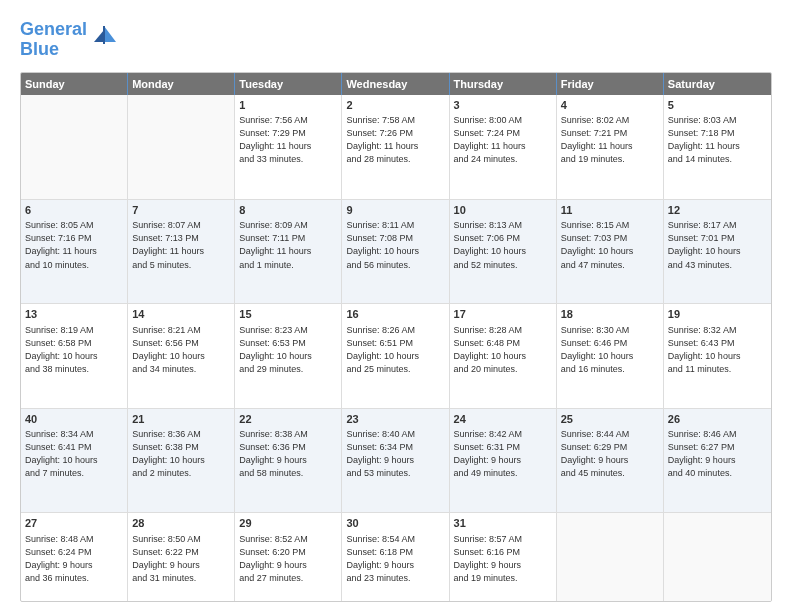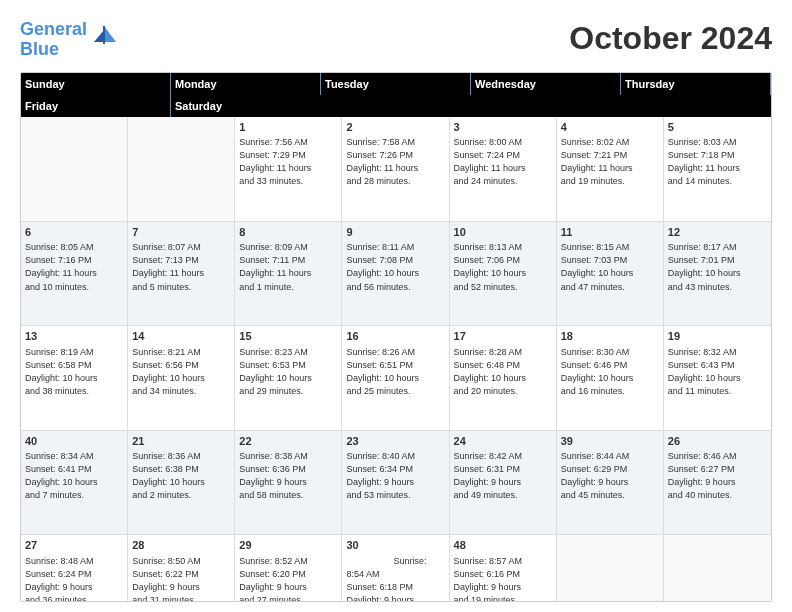--- a/index.html
+++ b/index.html
@@ -47,22 +47,22 @@
       color: #555;
     }
     .calendar {
       flex: 1;
       border: 1px solid #ccc;
       border-radius: 2px;
       overflow: hidden;
     }
     .cal-header {
       display: grid;
-      grid-template-columns: repeat(5, 1fr);
-      background: #000000;
+      grid-template-columns: repeat(7, 1fr);
+      background: #737373;
     }
     .cal-header-cell {
       color: #fff;
       font-size: 11px;
       font-weight: bold;
       padding: 5px 4px;
       text-align: left;
       border-right: 1px solid #5a8fc8;
     }
     .cal-header-cell:last-child { border-right: none; }
@@ -118,21 +118,20 @@
 
       <div style="margin-left:3px;margin-top:-4px;">
         <svg width="28" height="28" viewBox="0 0 28 28">
           <polygon points="14,4 26,20 14,20" fill="#4a90d9"></polygon>
           <polygon points="14,8 14,20 4,20" fill="#2a5a9a"></polygon>
           <rect x="13" y="4" width="2" height="18" fill="#2a5a9a"></rect>
         </svg>
       </div>
     </div>
     <div class="title-block">
-      <div class="month-title">October 2024</div>
     </div>
   </div>
 
   <div class="calendar">
     <div class="cal-header" id="cal-header">
         <div class="cal-header-cell">Sunday</div>
         <div class="cal-header-cell">Monday</div>
         <div class="cal-header-cell">Tuesday</div>
         <div class="cal-header-cell">Wednesday</div>
         <div class="cal-header-cell">Thursday</div>
@@ -238,21 +237,21 @@
 Daylight: 9 hours
 and 58 minutes.</span></div>
           <div class="cal-cell"><span class="day-num">23</span><span class="cell-text" style="white-space: pre-line;">Sunrise: 8:40 AM
 Sunset: 6:34 PM
 Daylight: 9 hours
 and 53 minutes.</span></div>
           <div class="cal-cell"><span class="day-num">24</span><span class="cell-text" style="white-space: pre-line;">Sunrise: 8:42 AM
 Sunset: 6:31 PM
 Daylight: 9 hours
 and 49 minutes.</span></div>
-          <div class="cal-cell"><span class="day-num">39</span><span class="cell-text" style="white-space: pre-line;">Sunrise: 8:44 AM
+          <div class="cal-cell"><span class="day-num">25</span><span class="cell-text" style="white-space: pre-line;">Sunrise: 8:44 AM
 Sunset: 6:29 PM
 Daylight: 9 hours
 and 45 minutes.</span></div>
           <div class="cal-cell"><span class="day-num">26</span><span class="cell-text" style="white-space: pre-line;">Sunrise: 8:46 AM
 Sunset: 6:27 PM
 Daylight: 9 hours
 and 40 minutes.</span></div>
         </div>
         <div class="cal-row">
           <div class="cal-cell"><span class="day-num">27</span><span class="cell-text" style="white-space: pre-line;">Sunrise: 8:48 AM
@@ -260,25 +259,25 @@
 Daylight: 9 hours
 and 36 minutes.</span></div>
           <div class="cal-cell"><span class="day-num">28</span><span class="cell-text" style="white-space: pre-line;">Sunrise: 8:50 AM
 Sunset: 6:22 PM
 Daylight: 9 hours
 and 31 minutes.</span></div>
           <div class="cal-cell"><span class="day-num">29</span><span class="cell-text" style="white-space: pre-line;">Sunrise: 8:52 AM
 Sunset: 6:20 PM
 Daylight: 9 hours
 and 27 minutes.</span></div>
-          <div class="cal-cell"><span class="day-num">30</span><span class="cell-text" style="white-space: pre-line; margin-left: 47px;">Sunrise: 8:54 AM
+          <div class="cal-cell"><span class="day-num">30</span><span class="cell-text" style="white-space: pre-line;">Sunrise: 8:54 AM
 Sunset: 6:18 PM
 Daylight: 9 hours
 and 23 minutes.</span></div>
-          <div class="cal-cell"><span class="day-num">48</span><span class="cell-text" style="white-space: pre-line;">Sunrise: 8:57 AM
+          <div class="cal-cell"><span class="day-num">31</span><span class="cell-text" style="white-space: pre-line;">Sunrise: 8:57 AM
 Sunset: 6:16 PM
 Daylight: 9 hours
 and 19 minutes.</span></div>
           <div class="cal-cell empty"></div>
           <div class="cal-cell empty"></div>
         </div>
       </div>
   </div>
 </div>
 

